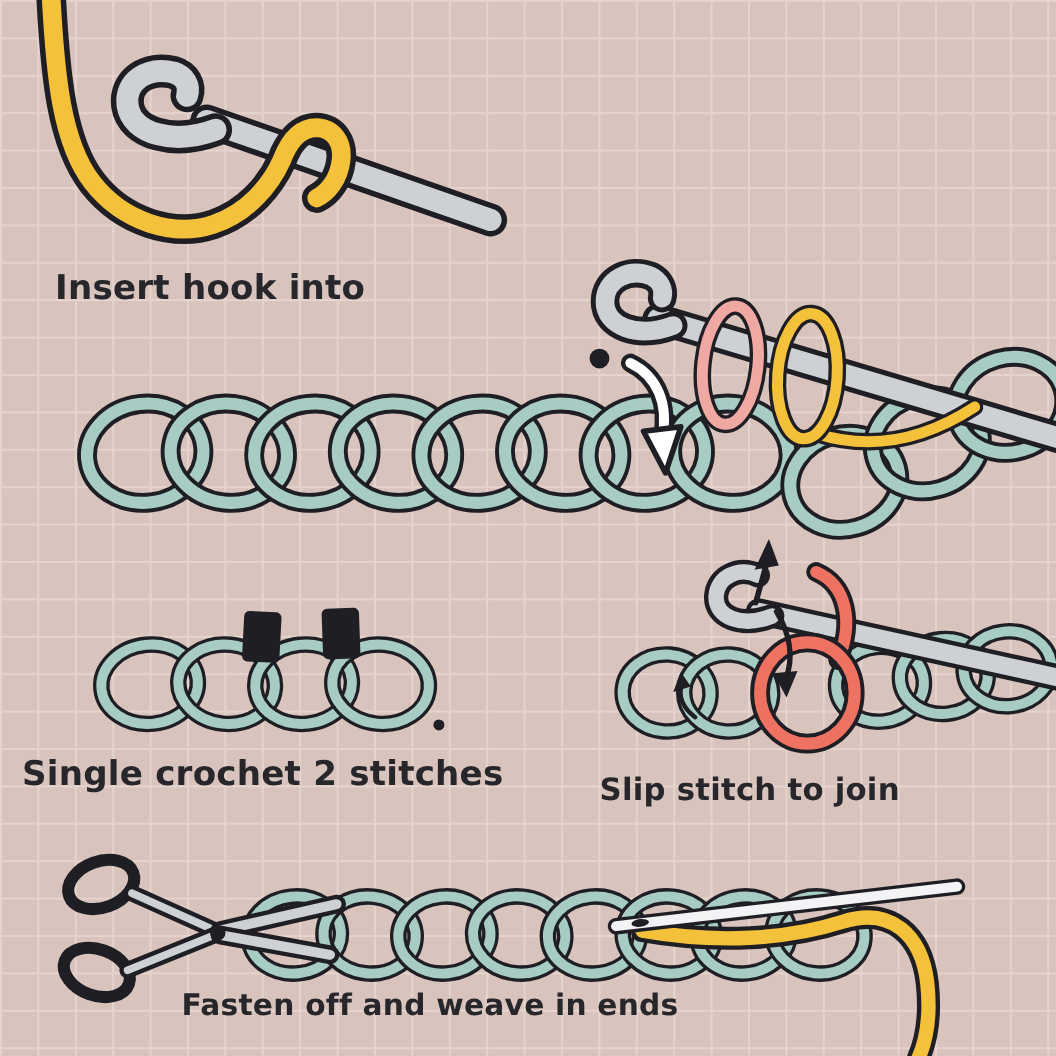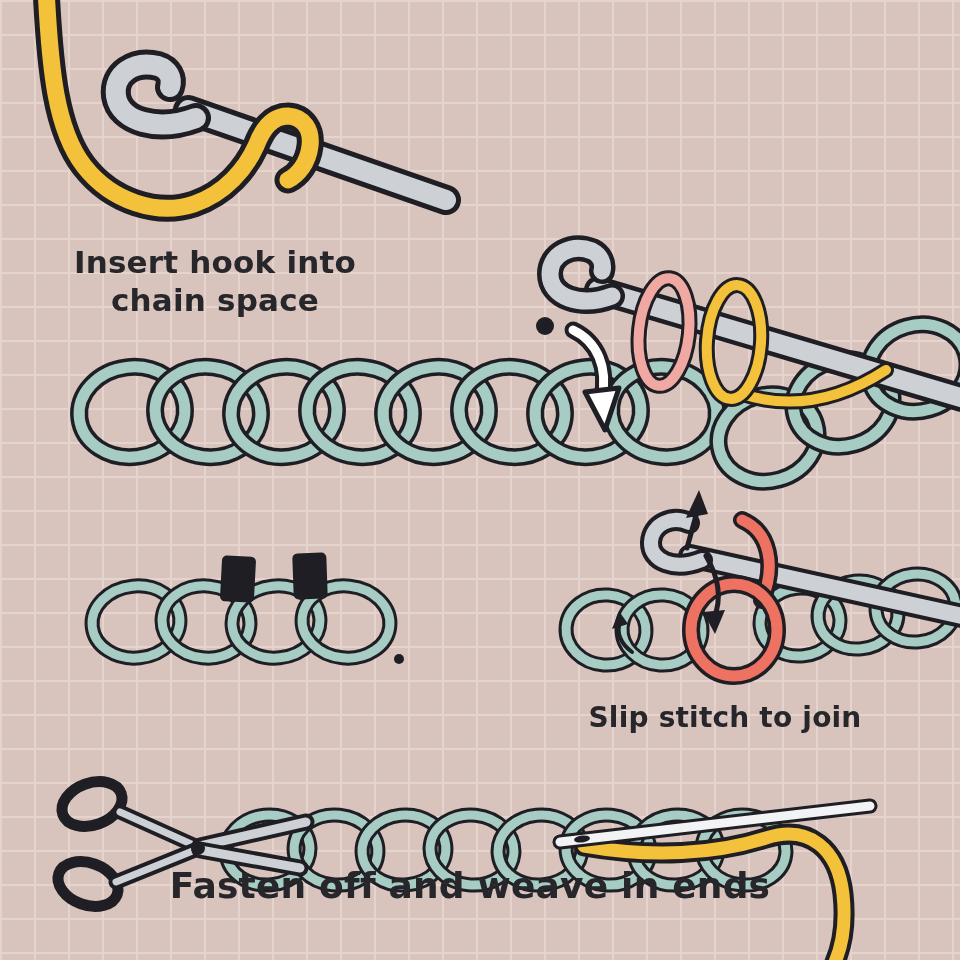--- a/index.html
+++ b/index.html
@@ -6,26 +6,26 @@
   .stage{
     position:relative;width:960px;height:960px;overflow:hidden;
     background-color:var(--background);
     background-image:
       linear-gradient(var(--grid) 2px, transparent 2px),
       linear-gradient(90deg, var(--grid) 2px, transparent 2px);
     background-size:34px 34px;
     font-family:"DejaVu Sans", sans-serif;
   }
   svg.art{position:absolute;left:0;top:0}
-  .caption{position:absolute;color:var(--text);font-weight:700;text-align:center;line-height:1.22;letter-spacing:.2px}
+  .caption{position:absolute;color:var(--text);font-weight:700;line-height:1.22;letter-spacing:.2px}
   .caption .ln{display:block}
   #cap1{left:50px;top:244px;width:330px;font-size:31px}
   #cap2{left:20px;top:686px;width:470px;font-size:31px}
   #cap3{left:545px;top:701px;width:360px;font-size:28px}
-  #cap4{left:165px;top:864px;width:610px;font-size:36px}
+  #cap4{left:165px;top:899px;width:610px;font-size:27px}
 
   
   .ol {fill:none;stroke:var(--outline);stroke-linecap:round;stroke-linejoin:round}
   .inG{fill:none;stroke:var(--tool-gray);stroke-linecap:round}
   .inL{fill:none;stroke:var(--tool-light);stroke-linecap:round}
   .inY{fill:none;stroke:var(--yarn-yellow);stroke-linecap:round}
   .inT{fill:none;stroke:var(--yarn-teal);stroke-linecap:round}
   .inP{fill:none;stroke:var(--yarn-pink);stroke-linecap:round}
   .inC{fill:none;stroke:var(--yarn-coral);stroke-linecap:round}
   .inW{fill:none;stroke:var(--arrow-white);stroke-linecap:round}
@@ -210,23 +210,23 @@
       <g>
         <line class="ol" x1="560" y1="842" x2="870" y2="806" stroke-width="15"></line>
         <line class="inL" x1="560" y1="842" x2="870" y2="806" stroke-width="9"></line>
         <ellipse class="fillO" cx="582" cy="839" rx="8" ry="3.5" transform="rotate(-7 582 839)"></ellipse>
       </g>
     </g>
   </svg>
 
   <div class="caption" id="cap1">
     <span class="ln">Insert hook into</span>
-    <span class="ln">chain space</span>
   </div>
   <div class="caption" id="cap2">
+    <span class="ln">Single crochet 2 stitches</span>
   </div>
   <div class="caption" id="cap3">
     <span class="ln">Slip stitch to join</span>
   </div>
   <div class="caption" id="cap4">
     <span class="ln">Fasten off and weave in ends</span>
   </div>
 
 </div>
 

